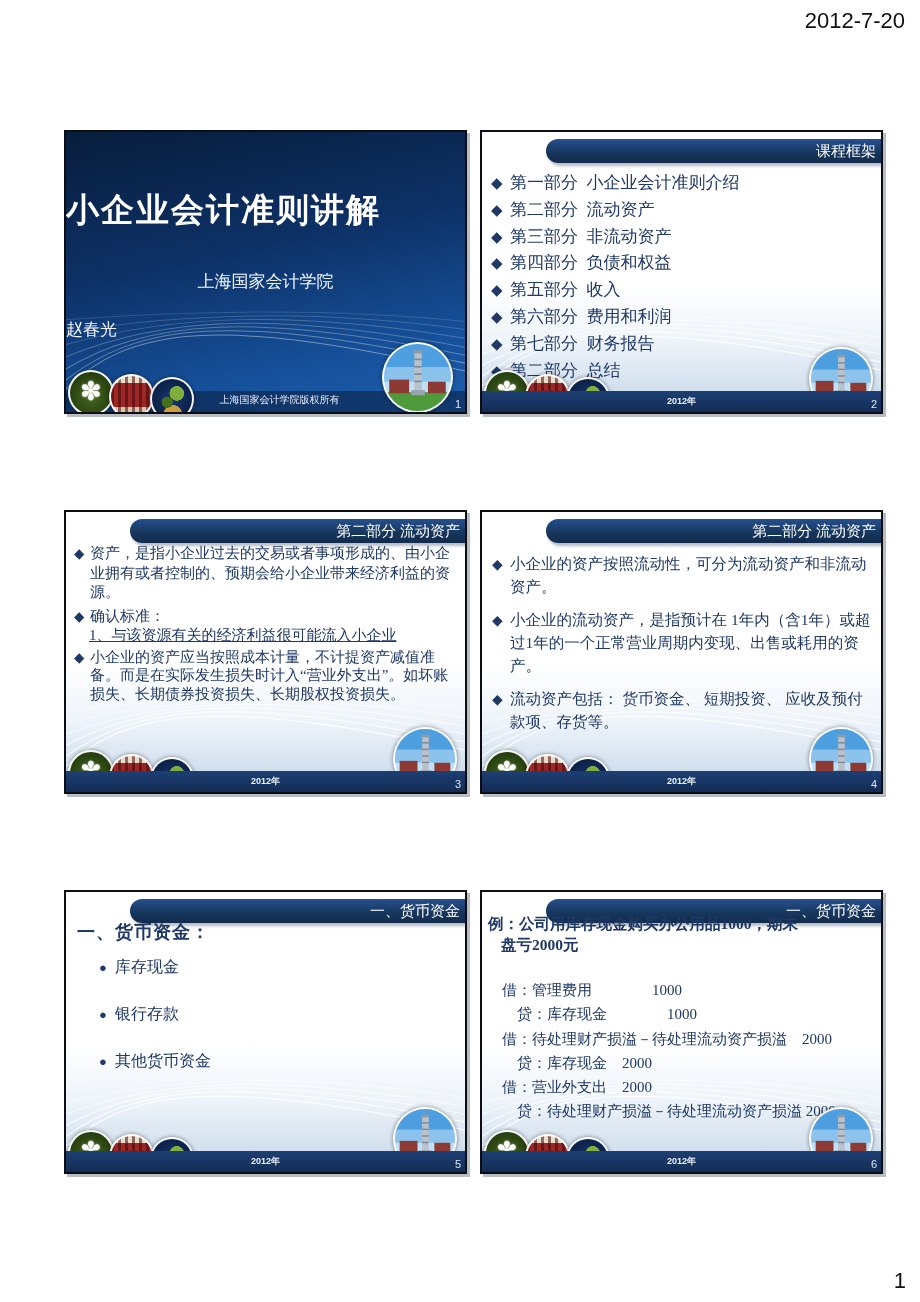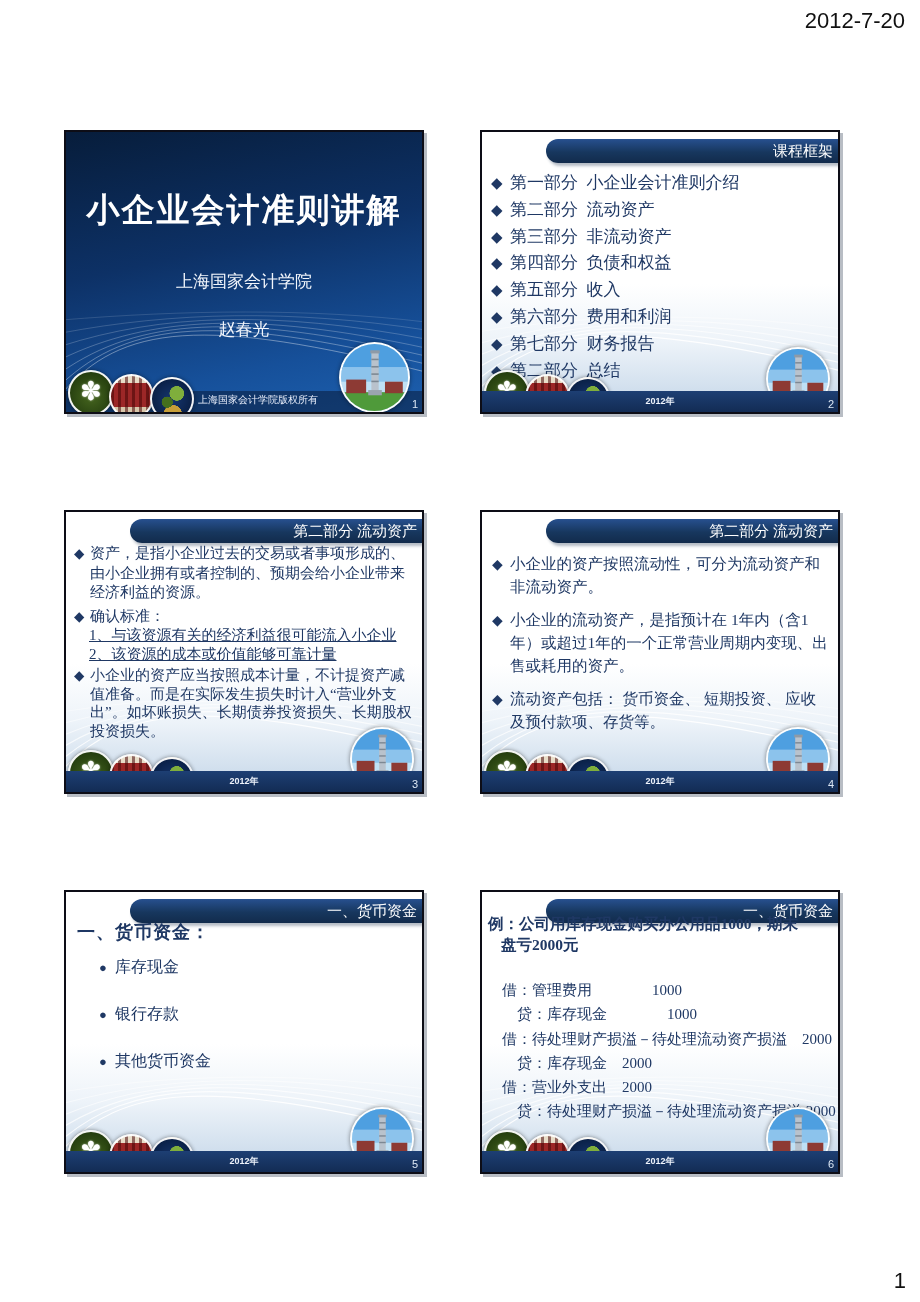--- a/index.html
+++ b/index.html
@@ -9,21 +9,21 @@
   }
   .page-date{
     position:absolute;top:8px;right:15px;font-size:22px;color:#111;
     font-family:"Liberation Sans",sans-serif;
   }
   .page-number{
     position:absolute;bottom:8px;right:14px;font-size:22px;color:#111;
   }
   
   .slide{
-    position:absolute;width:360px;height:284px;box-sizing:border-box;
+    position:absolute;width:403px;height:284px;box-sizing:border-box;
     background:#fff;border:2px solid #0d0d16;overflow:hidden;
     box-shadow:3px 3px 0 rgba(125,135,148,.55);
     font-family:"Liberation Serif","DejaVu Serif",serif;color:#1f3864;
   }
   .hbar{
     position:absolute;top:7px;left:64px;right:0;height:24px;
     background:linear-gradient(180deg,#27508f 0%,#17375e 55%,#122b4c 100%);
     border-radius:13px 0 0 13px;color:#fff;display:flex;align-items:center;
     justify-content:flex-end;padding-right:5px;font-size:15px;
     box-shadow:2px 3px 3px rgba(40,60,90,.35);box-sizing:border-box;
@@ -69,26 +69,26 @@
       radial-gradient(circle at 50% 50%,#16366f 0%,#081c3f 85%);}
   .ph.tower{right:8px;bottom:1px;width:64px;height:64px;background:#bfe0f5;}
   .title-slide .ph.tower{right:12px;bottom:-1px;width:71px;height:71px;}
   .ph svg{width:100%;height:100%;display:block;}
   
   .title-slide{
     background:linear-gradient(168deg,#071d3b 0%,#0d3166 42%,#16509a 78%,#1d60af 100%);
     color:#fff;
   }
   .stitle{
-    position:absolute;top:56px;left:0;right:0;margin:0;text-align:center;
+    position:absolute;top:56px;left:0;right:0;margin:0;
     font-size:33px;font-weight:bold;letter-spacing:2px;color:#fff;
     font-family:"Liberation Sans",sans-serif;
   }
   .ssub{position:absolute;top:138px;left:0;right:0;text-align:center;font-size:17px;color:#f2f6fc;}
-  .sauthor{position:absolute;top:186px;left:0;right:0;text-align:center;font-size:17px;color:#f2f6fc;}
+  .sauthor{position:absolute;top:186px;left:0;right:0;text-align:left;font-size:17px;color:#f2f6fc;}
   .sfooter{
     position:absolute;bottom:5px;left:0;right:0;text-align:center;
     font-size:10px;color:#e8eefb;font-family:"Liberation Sans",sans-serif;padding-left:28px;
   }
   .tband{position:absolute;left:0;right:0;bottom:0;height:21px;background:rgba(9,28,58,.55);}
   
   .li{display:flex;align-items:baseline;}
   .mk{flex:none;}
   .tx{flex:1;}
   
@@ -272,21 +272,20 @@
       <span class="mk">◆</span>
       <span class="tx">资产，是指小企业过去的交易或者事项形成的、由小企业拥有或者控制的、预期会给小企业带来经济利益的资源。</span>
     </div>
     <div class="li b2">
       <span class="mk">◆</span>
       <span class="tx">确认标准：</span>
     </div>
     <div class="subs">
 
     <div class="sub">1、与该资源有关的经济利益很可能流入小企业</div>
-        <div class="sub">2、该资源的成本或价值能够可靠计量</div>
       </div>
     <div class="li b3">
       <span class="mk">◆</span>
       <span class="tx">小企业的资产应当按照成本计量，不计提资产减值准备。而是在实际发生损失时计入“营业外支出”。如坏账损失、长期债券投资损失、长期股权投资损失。</span>
     </div>
   </div>
   <div class="ph flower">
       <span class="fg">✽</span>
     </div>
   <div class="ph gate"></div>

